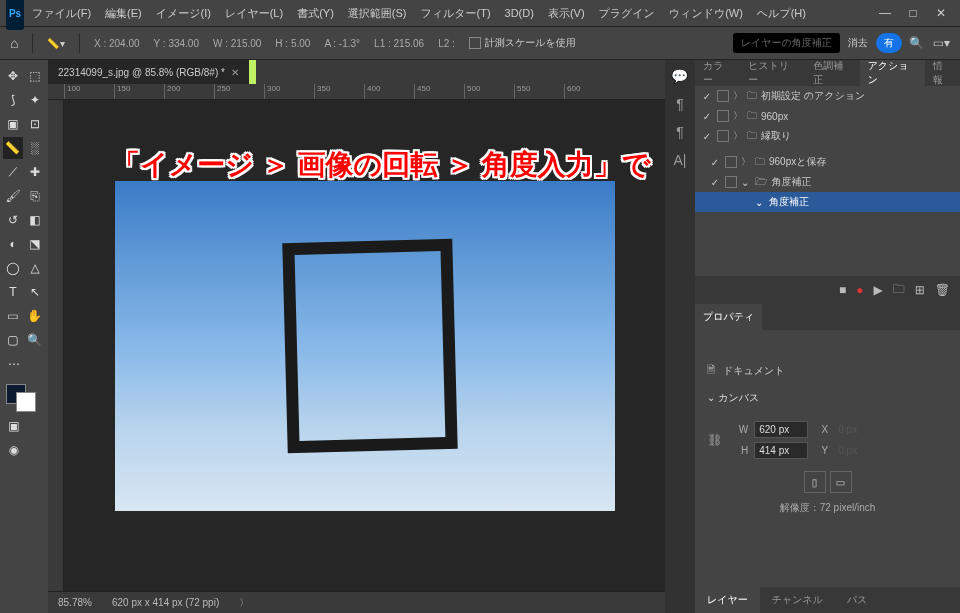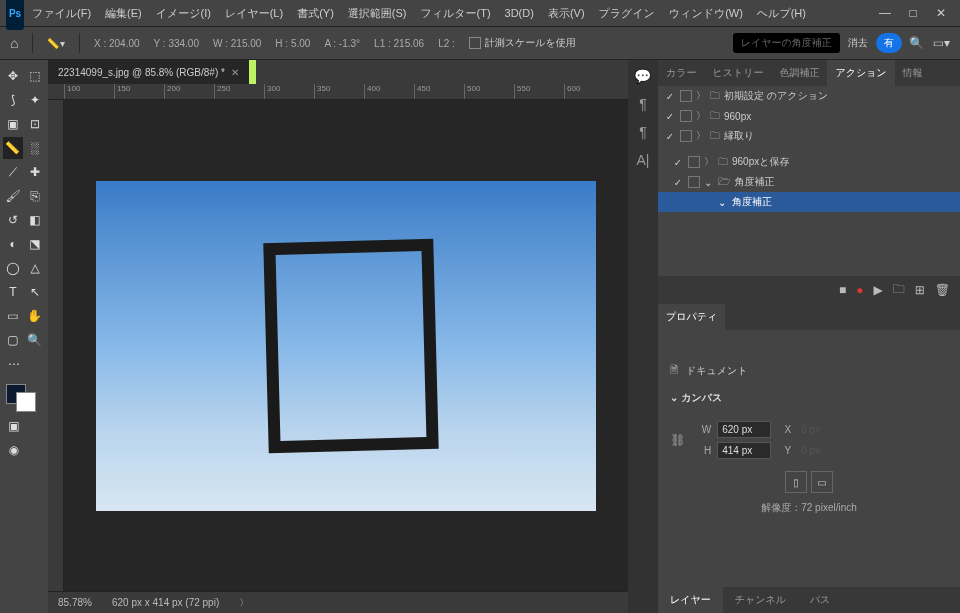--- a/index.html
+++ b/index.html
@@ -39,38 +39,38 @@
 .ruler-v { width:16px; background:#3a3a3a; border-right:1px solid #222; }
 .canvas { flex:1; position:relative; background:#262626; overflow:hidden; display:flex; align-items:center; justify-content:center; }
 .image { width:500px; height:330px; background:linear-gradient(180deg,#3a7bc8 0%, #5a95d4 20%, #87b8e8 50%, #b8d4ed 75%, #d8e6f2 100%); position:relative; }
 .frame { position:absolute; width:170px; height:210px; border:12px solid #1a1a1a; left:170px; top:60px; transform:rotate(-1.5deg); }
 .overlay-text { position:absolute; top:140px; left:112px; font-size:28px; font-weight:bold; color:#ff0000; text-shadow:2px 2px 0 #fff,-2px -2px 0 #fff,2px -2px 0 #fff,-2px 2px 0 #fff,0 2px 0 #fff,0 -2px 0 #fff,2px 0 0 #fff,-2px 0 0 #fff; line-height:1.8; z-index:10; pointer-events:none;}
 .statusbar { height:22px; background:#3a3a3a; border-top:1px solid #222; display:flex; align-items:center; padding:0 10px; gap:20px; font-size:10px; color:#bbb;}
 
 .rail { width:30px; background:#323232; display:flex; flex-direction:column; align-items:center; padding-top:8px; gap:12px; }
 .rail .ric { font-size:14px; color:#999; }
 
-.panels { width:302px; background:#444; display:flex; flex-direction:column; }
+.panels { width:265px; background:#444; display:flex; flex-direction:column; }
 .panel-tabs { height:26px; display:flex; align-items:center; background:#383838; font-size:10px; }
 .panel-tabs .pt { padding:0 8px; height:100%; display:flex; align-items:center; color:#999; }
 .panel-tabs .pt.active { background:#444; color:#fff; }
 .actions-list { flex:0 0 190px; background:#444; overflow:auto; font-size:10px; }
 .actions-list .arow { display:flex; align-items:center; height:20px; padding:0 6px; gap:4px; }
 .actions-list .chk { width:12px; text-align:center; }
 .actions-list .sq { width:12px; height:12px; border:1px solid #777; }
 .actions-list .indent1 { padding-left:14px; }
 .actions-list .indent2 { padding-left:28px; }
 .actions-list .fold { width:10px; display:inline-block; }
 .actions-list .folder { font-size:10px; }
 .actions-btns { height:28px; background:#383838; display:flex; align-items:center; justify-content:flex-end; gap:10px; padding:0 10px; font-size:12px; color:#bbb;}
 .actions-btns .rec { color:#d33; }
 .props { background:#444; flex:1; display:flex; flex-direction:column;gap:24px; }
 .props .body { padding:8px 12px; font-size:10px; }
 .props .docrow { display:flex; align-items:center; gap:8px; margin-bottom:10px;}
-.props .section-h { margin:12px 0; color:#ddd;font-weight:bold;}
+.props .section-h { margin:12px 0; color:#ddd;}
 .props .field-row { display:flex; align-items:center; gap:6px; margin:4px 0;}
 .props .field-row label { width:14px; color:#aaa; text-align:right;}
 .props .field-row input { width:54px; background:#2a2a2a; border:1px solid #555; color:#ddd; padding:2px 4px; font-size:10px;}
 .props .field-row .dim { color:#555; width:54px; padding:2px 4px; }
 .props .icon-btns { display:flex; gap:4px; justify-content:center; margin:8px 0;}
 .props .icon-btns .ib { width:22px; height:22px; border:1px solid #666; display:flex; align-items:center; justify-content:center;}
 .props .res { text-align:center; color:#aaa; margin:6px 0;}
 .props .mode-row { display:flex; align-items:center; gap:6px; margin-top:4px;}
 .props .mode-row select { flex:1; background:#2a2a2a; border:1px solid #555; color:#ddd; padding:2px; font-size:10px;}
 .bottom-tabs { height:26px; background:#383838; display:flex; align-items:center; font-size:10px;}
@@ -332,13 +332,14 @@
 
     <div class="bottom-tabs">
       <div class="bt active">レイヤー</div>
       <div class="bt">チャンネル</div>
       <div class="bt">パス</div>
     </div>
   </div>
 </div>
 
 <div class="overlay-text">
+  <div>「イメージ ＞ 画像の回転 ＞ 角度入力」で</div>
 </div>
 
 </body></html>

